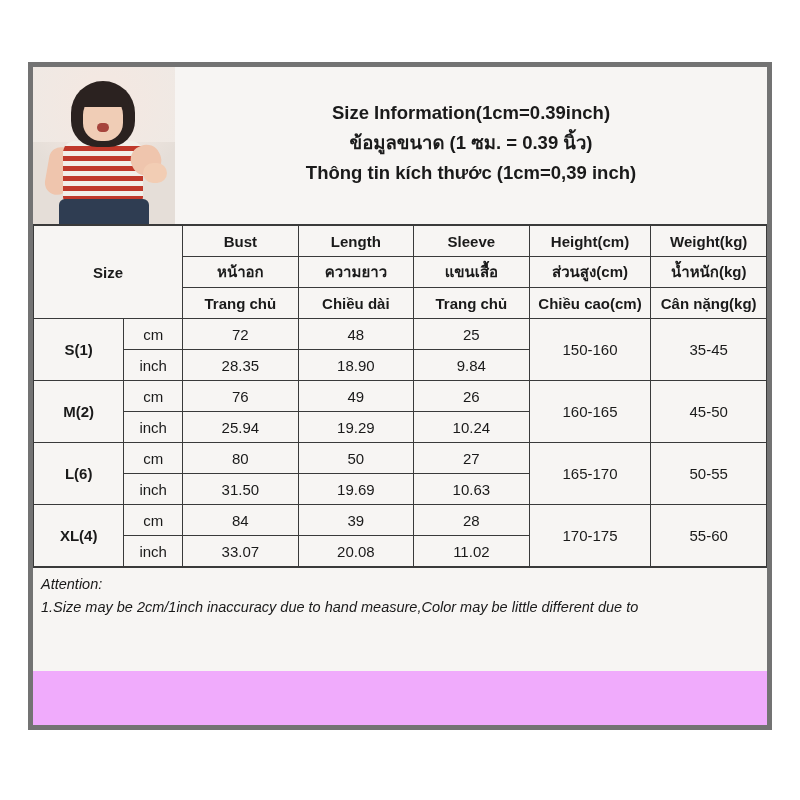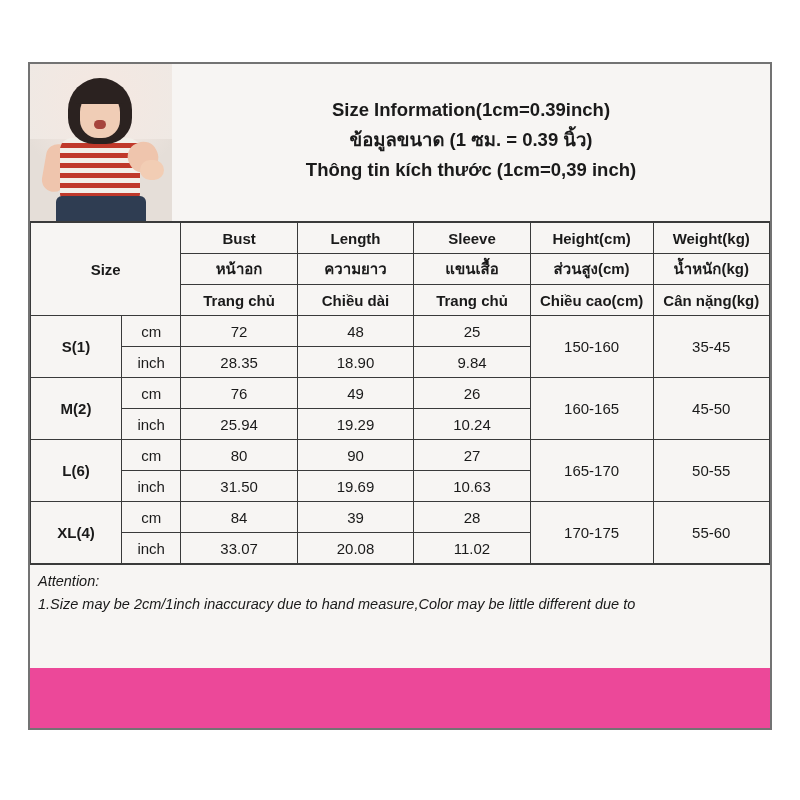--- a/index.html
+++ b/index.html
@@ -13,23 +13,23 @@
     font-family: "Liberation Sans", sans-serif;
     color: #1a1a1a;
     overflow: hidden;
   }
   #sheet {
     position: absolute;
     left: 28px;
     top: 62px;
     width: 744px;
     height: 668px;
-    border: 2px solid #737373;
+    border: 5px solid #737373;
     box-sizing: border-box;
-    background: #ec4899;
+    background: #f0abfc;
   }
   
   .header {
     display: flex;
     align-items: stretch;
     height: 158px;
     border-bottom: 1px solid #3a3a3a;
     box-sizing: border-box;
   }
   .photo {
@@ -266,21 +266,21 @@
         <td class="unit-cell">inch</td>
         <td>25.94</td>
         <td>19.29</td>
         <td>10.24</td>
       </tr>
 
       <tr>
         <td class="size-cell" rowspan="2">L(6)</td>
         <td class="unit-cell">cm</td>
         <td>80</td>
-        <td>90</td>
+        <td>50</td>
         <td>27</td>
         <td rowspan="2">165-170</td>
         <td rowspan="2">50-55</td>
       </tr>
       <tr>
         <td class="unit-cell">inch</td>
         <td>31.50</td>
         <td>19.69</td>
         <td>10.63</td>
       </tr>

